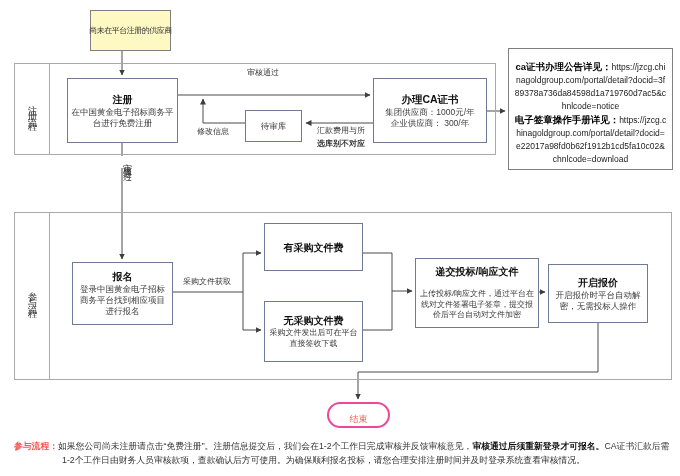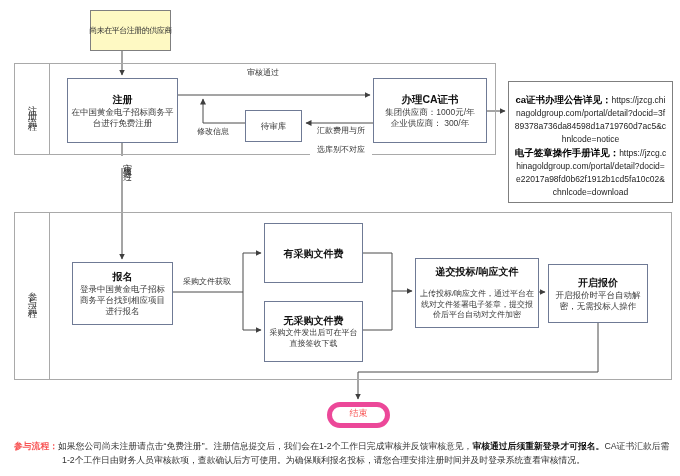--- a/index.html
+++ b/index.html
@@ -31,22 +31,22 @@
   .vflow{
     font-size:9px;color:#333;line-height:12.5px;background:#fff;
     writing-mode:vertical-lr;text-orientation:upright;letter-spacing:3px;white-space:nowrap;
   }
   #info-panel{
     border:1px solid #7f7f7f;background:#fff;padding:11px 5px 0 5px;
     font-size:8.5px;line-height:13px;text-align:center;word-break:break-all;color:#222;
   }
   #info-panel .it{font-weight:bold;font-size:9.5px;color:#000;}
   #end-node{
-    border:5px solid #ec4899;border-radius:13px;background:#fff;
-    display:flex;align-items:flex-start;justify-content:center;
+    border:2px solid #ec4899;border-radius:13px;background:#fff;
+    display:flex;align-items:flex-end;justify-content:center;
     font-size:9px;color:#f85454;
   }
   #footer-note{
     left:14px;top:440px;width:660px;font-size:8.8px;line-height:13.5px;color:#333;
     padding-left:48px;text-indent:-48px;
   }
   #footer-note .red{color:#f85454;font-weight:bold;}
   #footer-note .bd{font-weight:bold;color:#111;}
   .nowrap{white-space:nowrap;}
 </style>
@@ -101,31 +101,31 @@
   <div class="abs node" style="left:245px;top:110px;width:57px;height:32px;">
     <div class="b nowrap" style="margin-top:0;">待审库</div>
   </div>
 
   <div class="abs node" style="left:373px;top:78px;width:114px;height:65px;">
     <div class="t" style="font-size:10.5px;">办理CA证书</div>
     <div class="b nowrap">集团供应商：1000元/年</div>
     <div class="b nowrap" style="margin-top:0;">企业供应商： 300/年</div>
   </div>
 
-  <div class="abs" id="info-panel" style="left:508px;top:48px;width:165px;height:122px;margin-top:33px;">
+  <div class="abs" id="info-panel" style="left:508px;top:48px;width:165px;height:122px;">
     <span class="it">ca证书办理公告详见：</span><span>https://jzcg.chinagoldgroup.com/portal/detail?docid=3f89378a736da84598d1a719760d7ac5&amp;chnlcode=notice</span><br>
     <span class="it">电子签章操作手册详见：</span><span>https://jzcg.chinagoldgroup.com/portal/detail?docid=e22017a98fd0b62f1912b1cd5fa10c02&amp;chnlcode=download</span>
   </div>
 
   <div class="abs node" style="left:72px;top:262px;width:101px;height:63px;">
     <div class="t">报名</div>
     <div class="b">登录中国黄金电子招标商务平台找到相应项目进行报名</div>
   </div>
 
-  <div class="abs node" style="left:264px;top:223px;width:99px;height:60px;text-align:center;">
+  <div class="abs node" style="left:264px;top:223px;width:99px;height:48px;text-align:center;">
     <div class="t">有采购文件费</div>
   </div>
 
   <div class="abs node" style="left:264px;top:301px;width:99px;height:61px;">
     <div class="t">无采购文件费</div>
     <div class="b" style="font-size:8px;line-height:10.5px;">采购文件发出后可在平台直接签收下载</div>
   </div>
 
   <div class="abs node" style="left:415px;top:258px;width:124px;height:70px;gap:10px;">
     <div class="t nowrap">递交投标/响应文件</div>
@@ -140,21 +140,21 @@
   <div class="abs" id="end-node" style="left:327px;top:402px;width:63px;height:26px;">
     <span>结束</span>
   </div>
 
   <div class="abs elabel" style="left:247px;top:68px;">审核通过</div>
 
   <div class="abs elabel" style="left:197px;top:127px;">修改信息</div>
 
   <div class="abs elabel" style="left:310px;top:126px;width:62px;text-align:center;">
     <div>汇款费用与所</div>
-    <div style="margin-top:9px;">选库别不对应</div>
+    <div style="margin-top:3px;font-weight:bold;">选库别不对应</div>
   </div>
 
   <div class="abs vflow" style="left:121px;top:156px;">审核通过</div>
 
   <div class="abs elabel" style="left:183px;top:277px;">采购文件获取</div>
 
   <div class="abs" id="footer-note">
     <span class="red">参与流程：</span><span>如果您公司尚未注册请点击“免费注册”。注册信息提交后，我们会在1-2个工作日完成审核并反馈审核意见，</span><span class="bd">审核通过后须重新登录才可报名。</span><span>CA证书汇款后需1-2个工作日由财务人员审核款项，查款确认后方可使用。为确保顺利报名投标，请您合理安排注册时间并及时登录系统查看审核情况。</span>
   </div>
 

